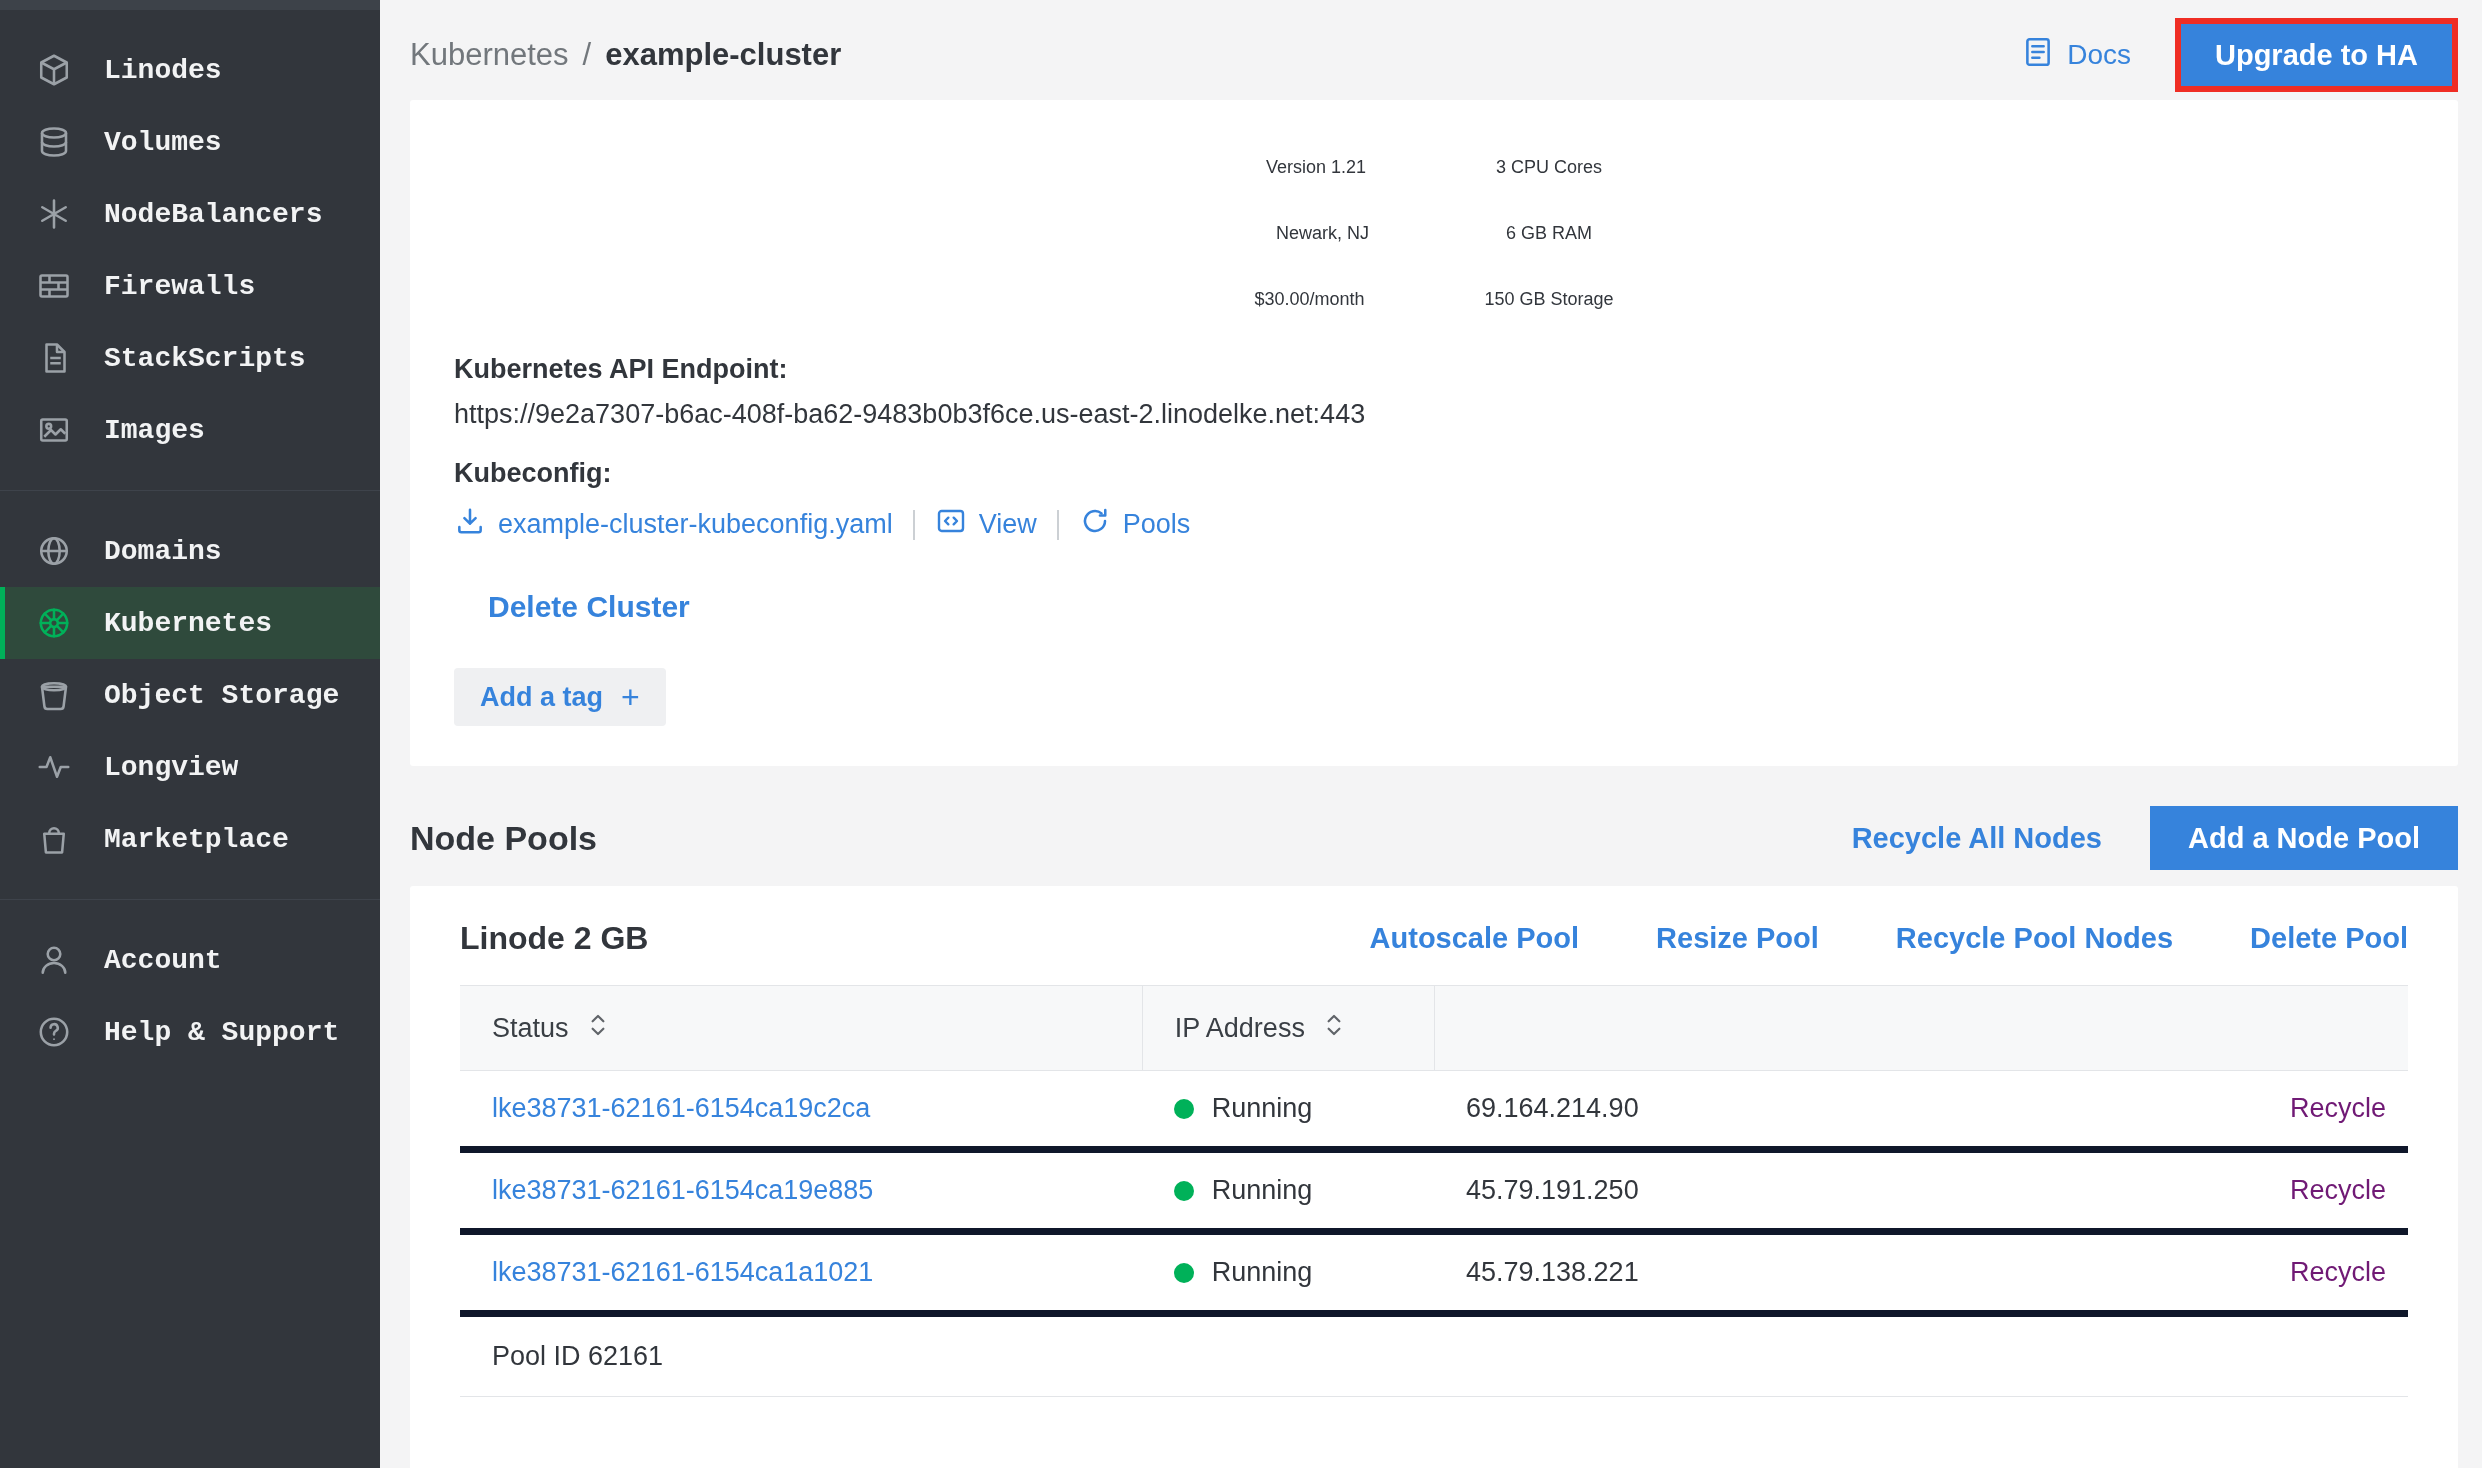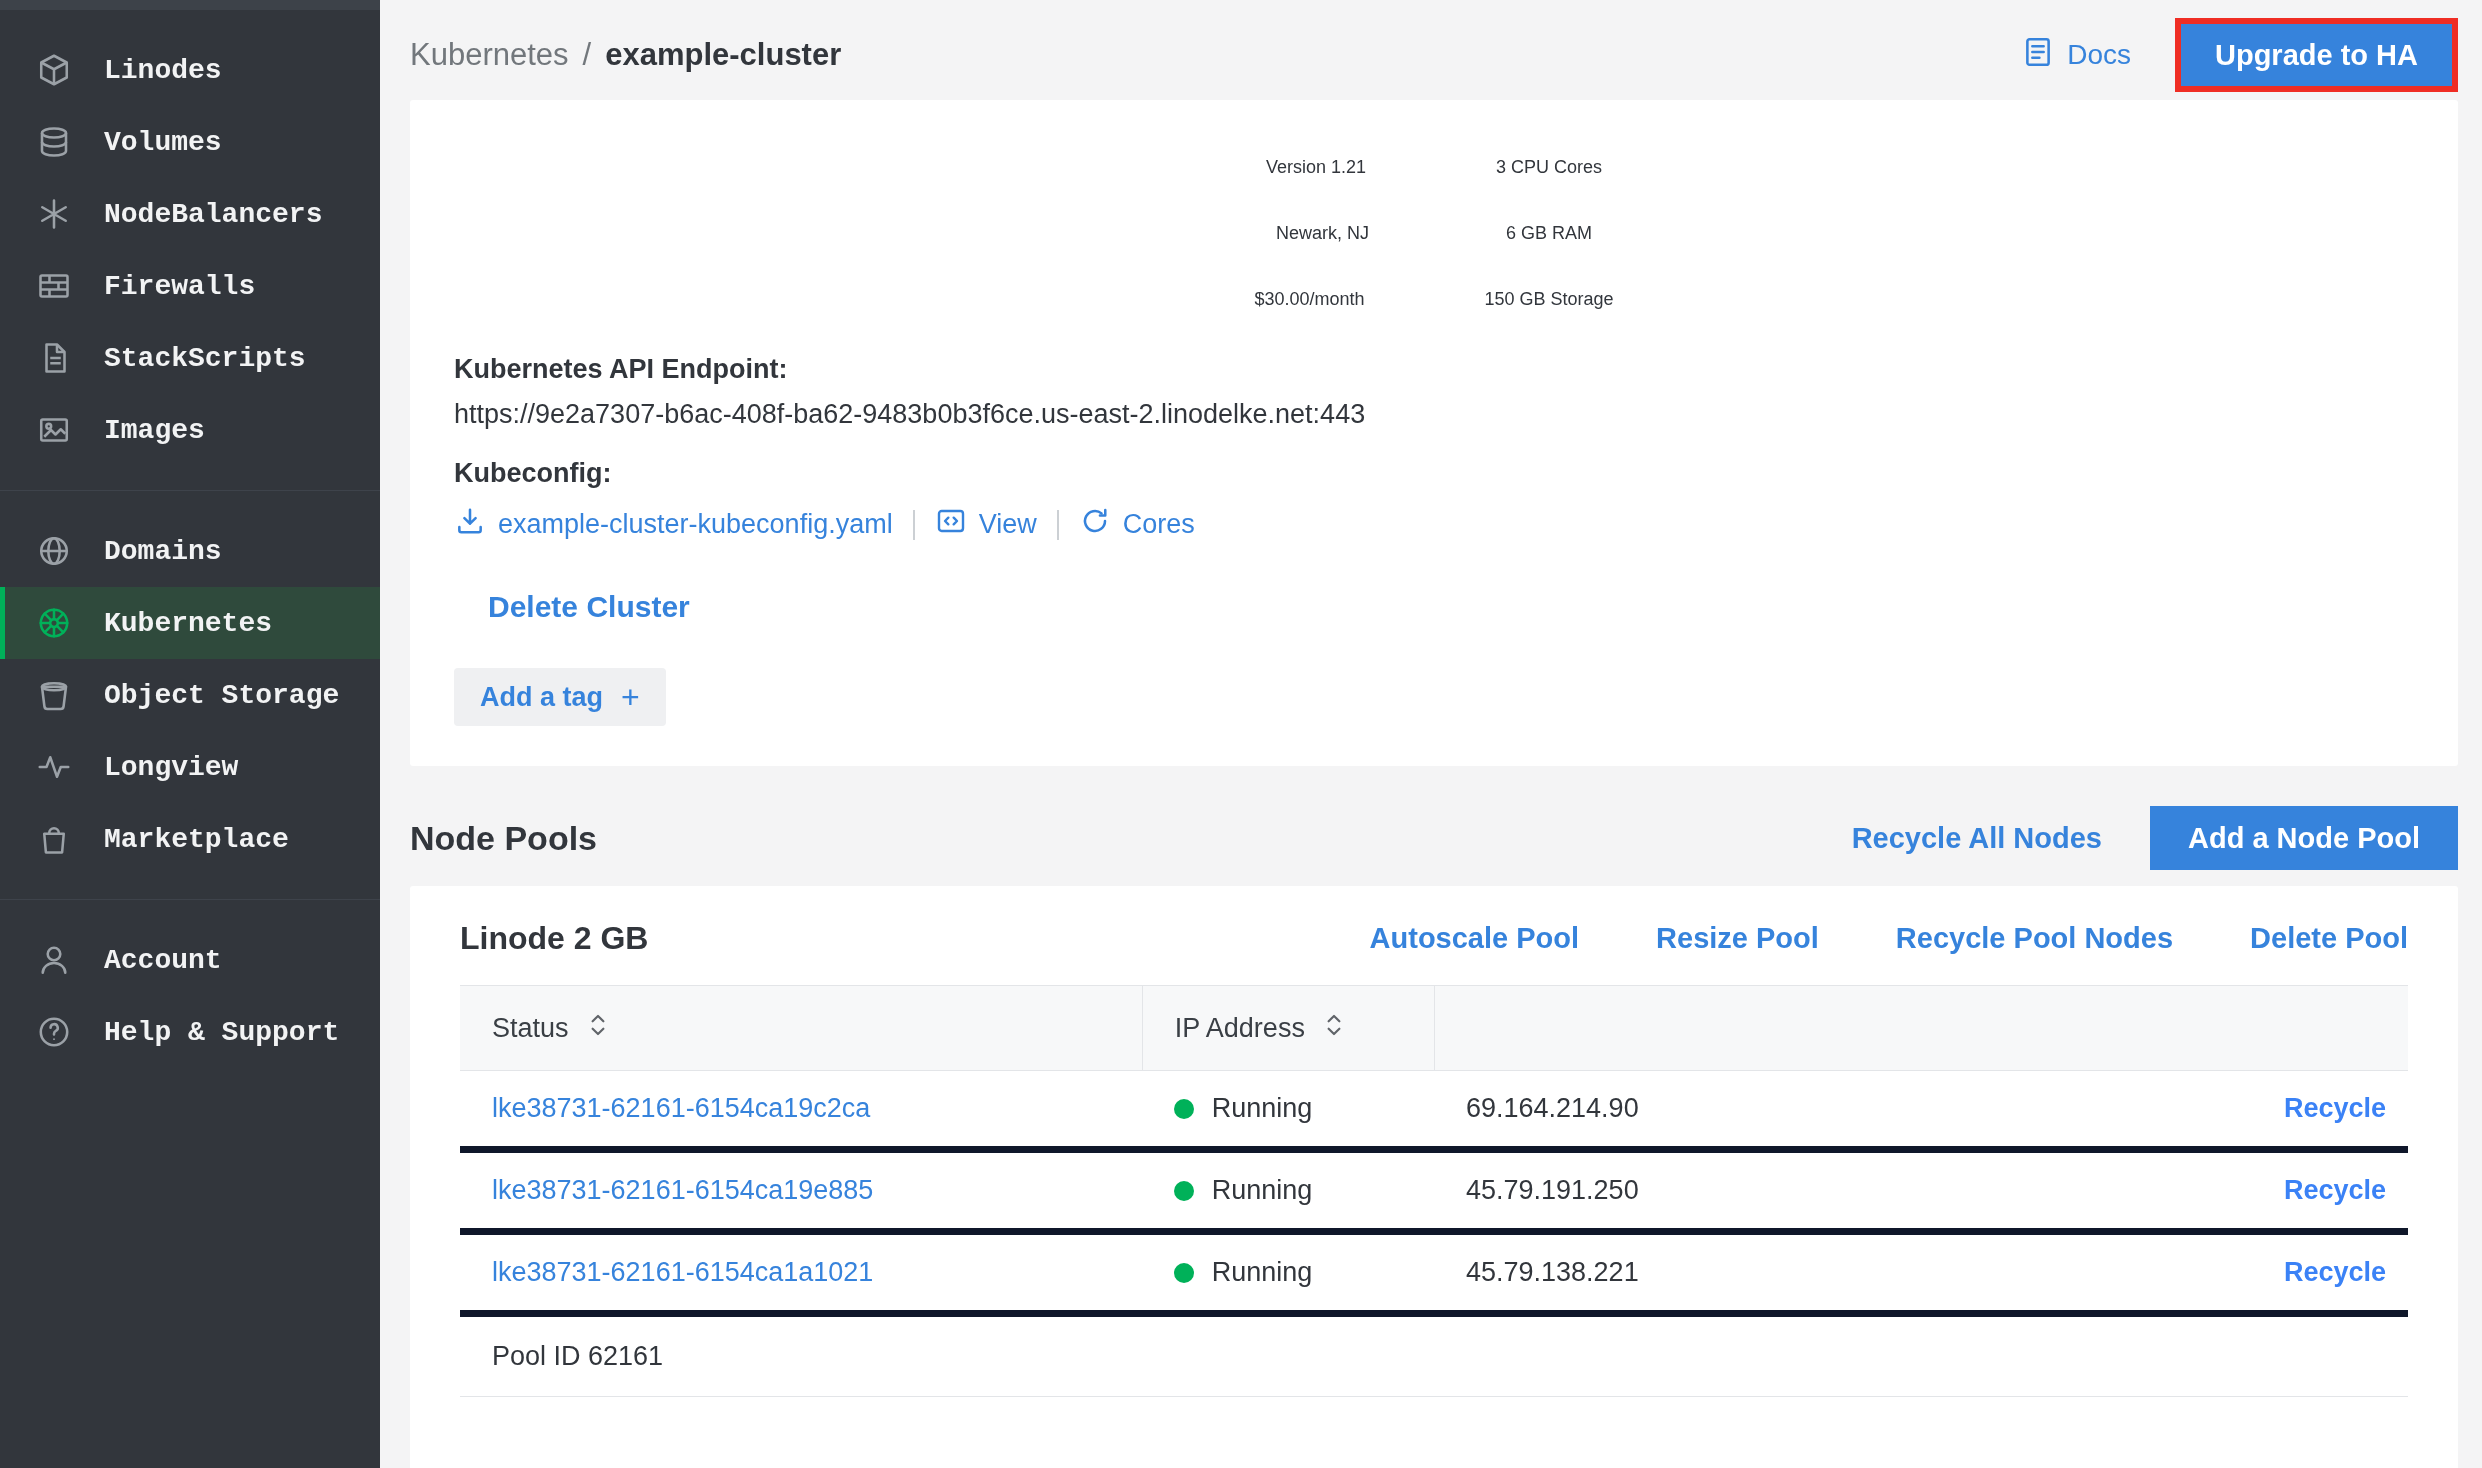--- a/index.html
+++ b/index.html
@@ -72,21 +72,21 @@
     height:86px;
   }
   .th { display:flex; align-items:center; gap:16px; padding-left:32px; color:#3a3f45; cursor:pointer; }
   .th + .th { border-left:1px solid #e3e5e8; }
   .t-row { display:grid; grid-template-columns:35% 15% 25% 25%; height:82px; align-items:center; border-bottom:7px solid #0f172a; }
   .cell { padding-left:32px; }
   .cell-link { color:#3683dc; text-decoration:none; cursor:pointer; padding-left:32px; }
   .cell-status { display:flex; align-items:center; gap:18px; padding-left:32px; }
   .dot { width:20px; height:20px; border-radius:50%; background:#00b159; }
   .cell-action { display:flex; justify-content:flex-end; padding-right:22px; }
-  .cell-action a { color:#3b82f6; text-decoration:none; cursor:pointer;font-weight:bold; }
+  .cell-action a { color:#701a75; text-decoration:none; cursor:pointer; }
   .t-footer { height:80px; display:flex; align-items:center; padding-left:32px; border-bottom:1px solid #e3e5e8; color:#32363c; }
 </style>
 </head>
 <body>
 
 <aside class="sidebar">
   <div class="sidebar-topstrip"></div>
 
   <nav class="nav-group">
     <a class="nav-item">
@@ -287,21 +287,21 @@
         <span>View</span>
       </a>
       <span class="vert-sep"></span>
       <a>
         <span>
           <svg width="32" height="32" viewBox="0 0 24 24" fill="none" stroke="#3683dc" stroke-width="1.9" stroke-linecap="round" stroke-linejoin="round">
               <path d="M19.5 12a7.5 7.5 0 1 1-2.6-5.7"></path>
               <path d="M19.7 3.8v4h-4"></path>
             </svg>
         </span>
-        <span>Cores</span>
+        <span>Pools</span>
       </a>
     </div>
 
     <div class="delete-row">
       <a class="delete-cluster">Delete Cluster</a>
     </div>
 
     <button class="add-tag">
       <span>Add a tag</span>
       <span class="plus">+</span>

